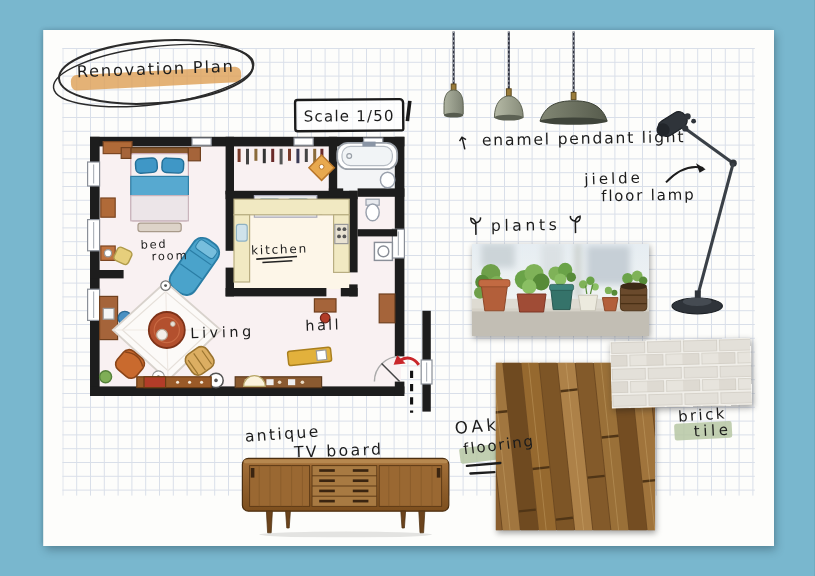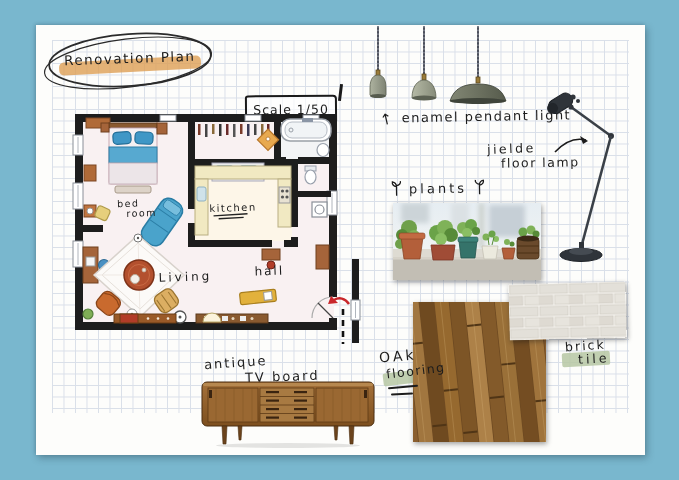--- a/index.html
+++ b/index.html
@@ -8,21 +8,21 @@
   .paper{position:absolute;left:36px;top:25px;width:609px;height:430px;background:var(--paper,#fdfdfb);
          box-shadow:2px 3px 7px rgba(30,50,60,.35), -1px -1px 3px rgba(30,50,60,.18);}
   .grid{position:absolute;left:16px;top:15px;width:577px;height:373px;
         background-image:linear-gradient(to right,var(--grid-line,#d9dfe9) 1px,transparent 1px),
                          linear-gradient(to bottom,var(--grid-line,#d9dfe9) 1px,transparent 1px);
         background-size:11.5px 11.5px;}
   .hand{position:absolute;white-space:nowrap;color:var(--ink,#1c1c1c);font-weight:500;}
   .photo{position:absolute;overflow:hidden;box-shadow:1px 2px 5px rgba(20,20,20,.4);}
   .strip{position:absolute;background:var(--marker-green,#b6c7a3);opacity:.85;border-radius:2px;}
   .dash{position:absolute;height:2px;background:#1c1c1c;border-radius:1px;}
-  .scalebox{position:absolute;left:209px;top:70px;width:88px;height:24px;border:2.5px solid #1a1a1a;
+  .scalebox{position:absolute;left:209px;top:57px;width:88px;height:24px;border:2.5px solid #1a1a1a;
             border-radius:3px 4px 2px 3px;background:rgba(255,255,255,.65);display:flex;align-items:center;justify-content:center;
             font-size:12.5px;letter-spacing:1px;font-weight:500;transform:rotate(-.5deg);}
   .tick{position:absolute;left:303px;top:59px;width:3px;height:17px;background:#1a1a1a;transform:rotate(7deg);}
   svg text{font-family:"DejaVu Sans",sans-serif;fill:#1c1c1c;font-weight:500;}
 </style>
 </head>
 <body>
 
 <div class="board">
   <div class="paper">

